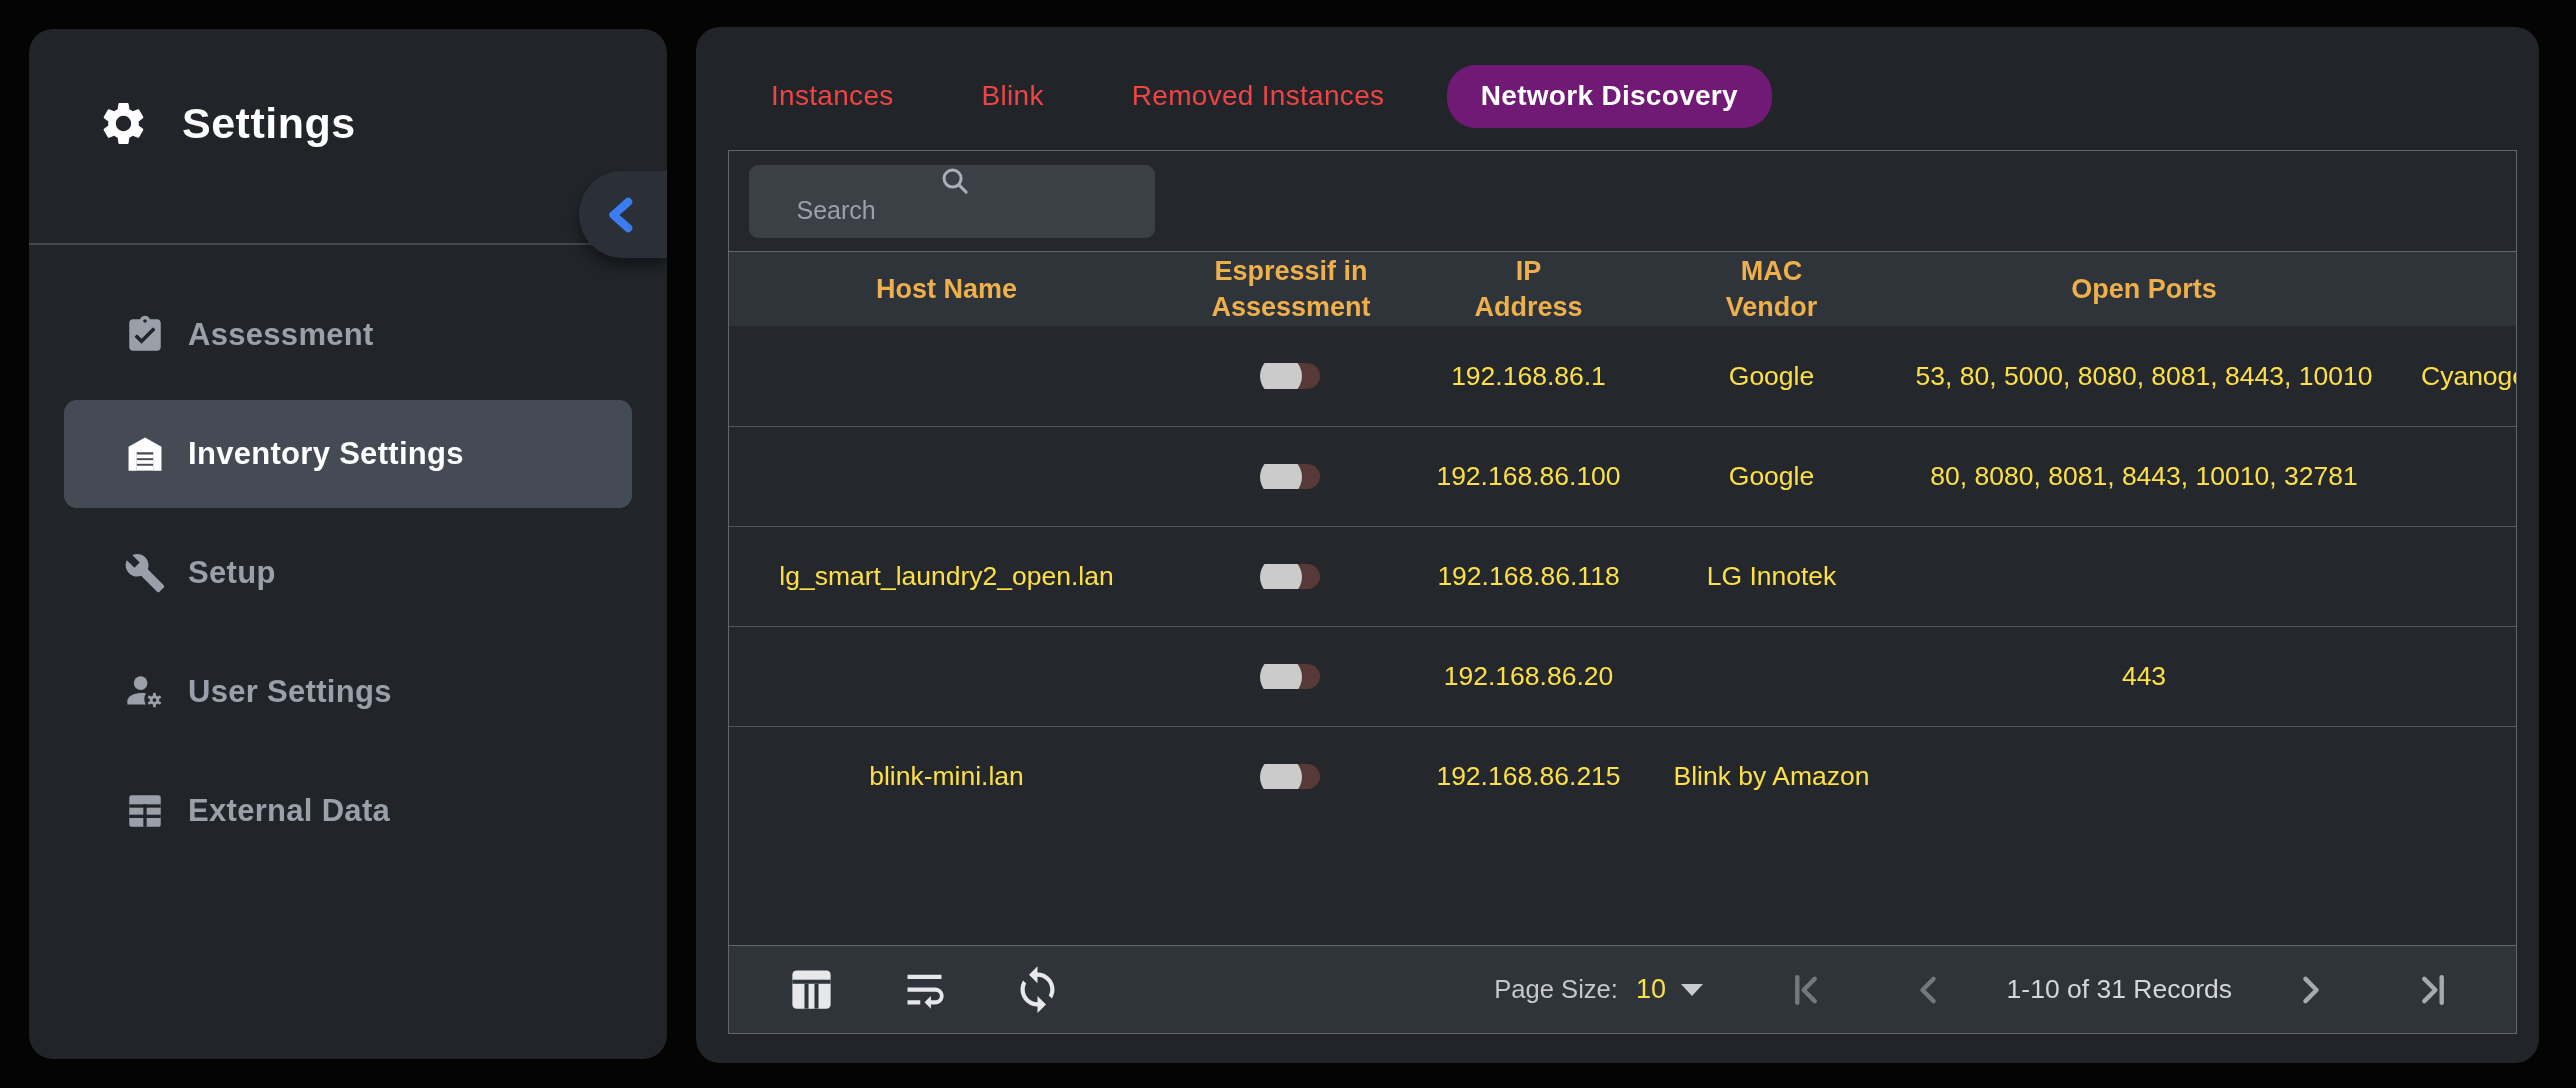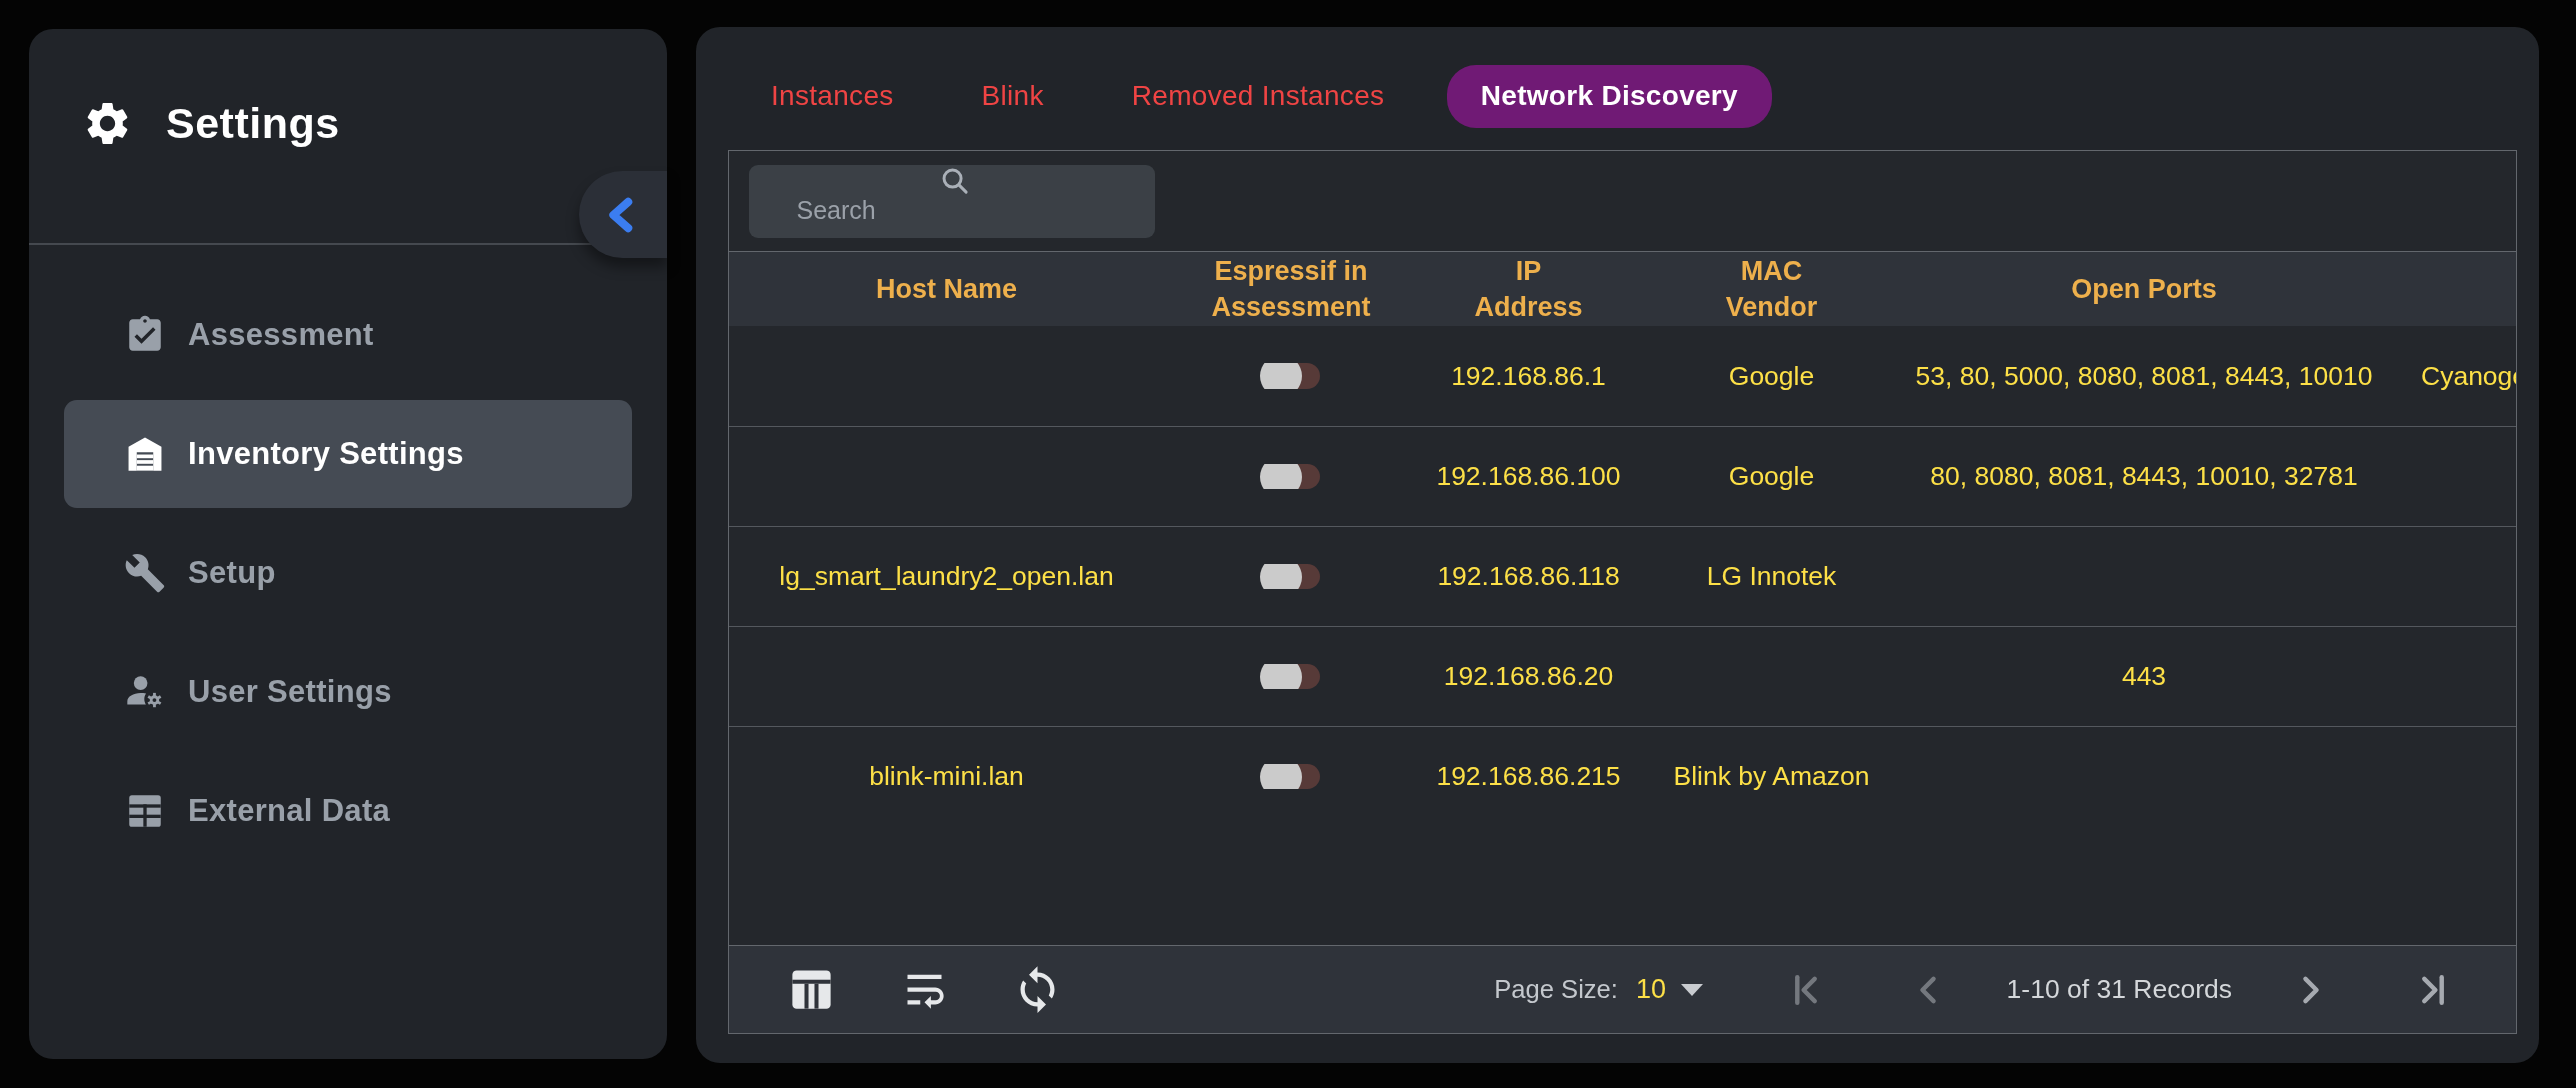--- a/index.html
+++ b/index.html
@@ -6,21 +6,21 @@
   html,body { background:#000; }
   body { font-family:"Liberation Sans","DejaVu Sans",sans-serif; }
   .stage { position:relative; width:2576px; height:1089px; background:#040404; overflow:hidden; }
 
   
   .card { position:absolute; background:#212429; border-radius:24px; }
   .sidebar { left:29px; top:29px; width:638px; height:1030px; }
   .main { left:696px; top:27px; width:1843px; height:1036px; }
 
   
-  .sb-header { display:flex; align-items:center; gap:33px; padding:69px 0 0 53px; }
+  .sb-header { display:flex; align-items:center; gap:33px; padding:69px 0 0 69px; }
   .sb-header svg { width:51px; height:51px; color:#fff; }
   .sb-title { color:#fff; font-size:43px; font-weight:700; letter-spacing:0.5px; }
   .sb-divider { position:absolute; left:0; top:214px; width:100%; height:1.8px; background:#45494f; }
   .collapse-btn { position:absolute; right:0; top:142px; width:88px; height:87px;
     background:#2b2f37; border-radius:44px 0 0 44px; display:flex; align-items:center; justify-content:center;
     box-shadow:0 9px 12.8px rgba(0,0,0,.4); cursor:pointer; }
   .collapse-btn svg { width:42px; height:42px; }
   .sb-nav { position:absolute; top:252px; left:0; width:100%; display:flex; flex-direction:column; gap:11px; }
   .sb-item { display:flex; align-items:center; height:108px; margin:0 35px; border-radius:12.8px;
     color:#99a0a9; cursor:pointer; }

